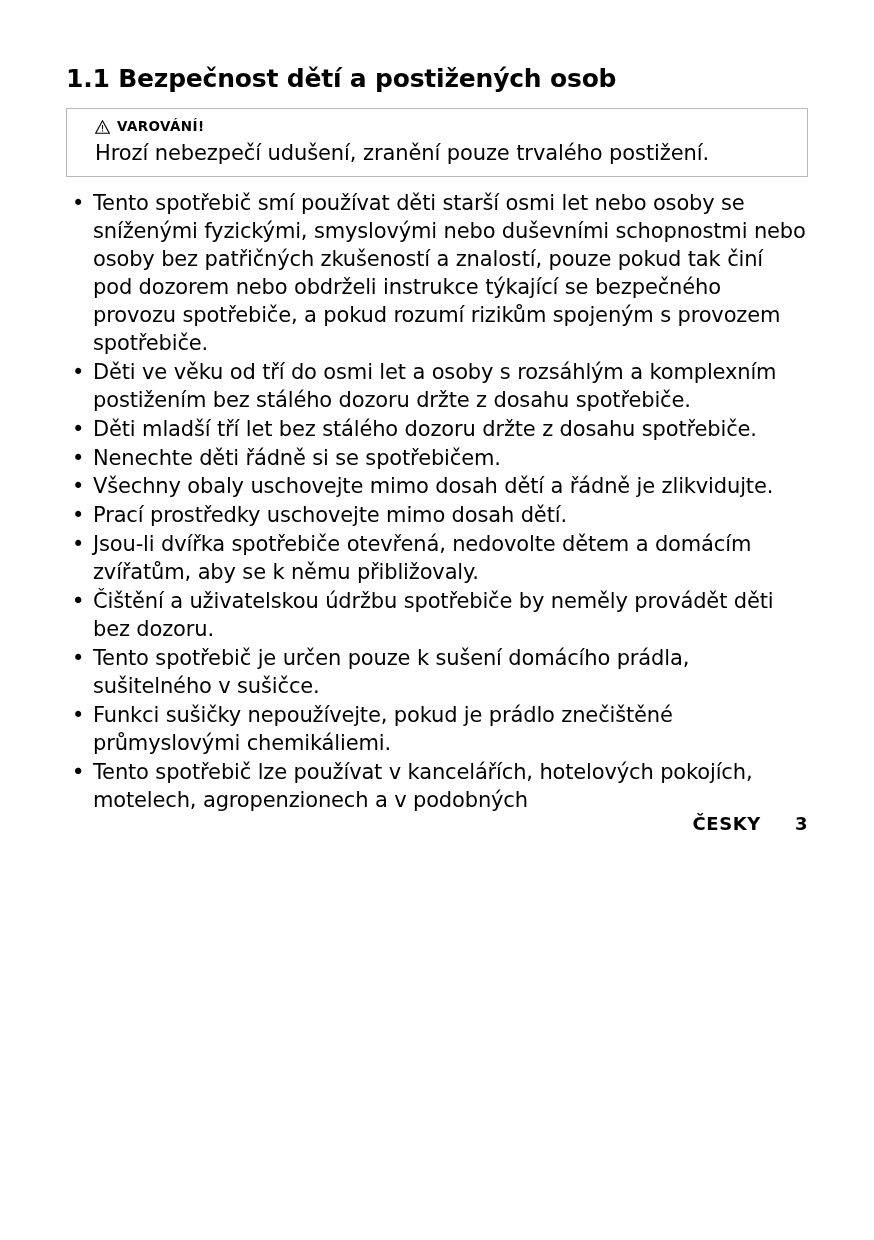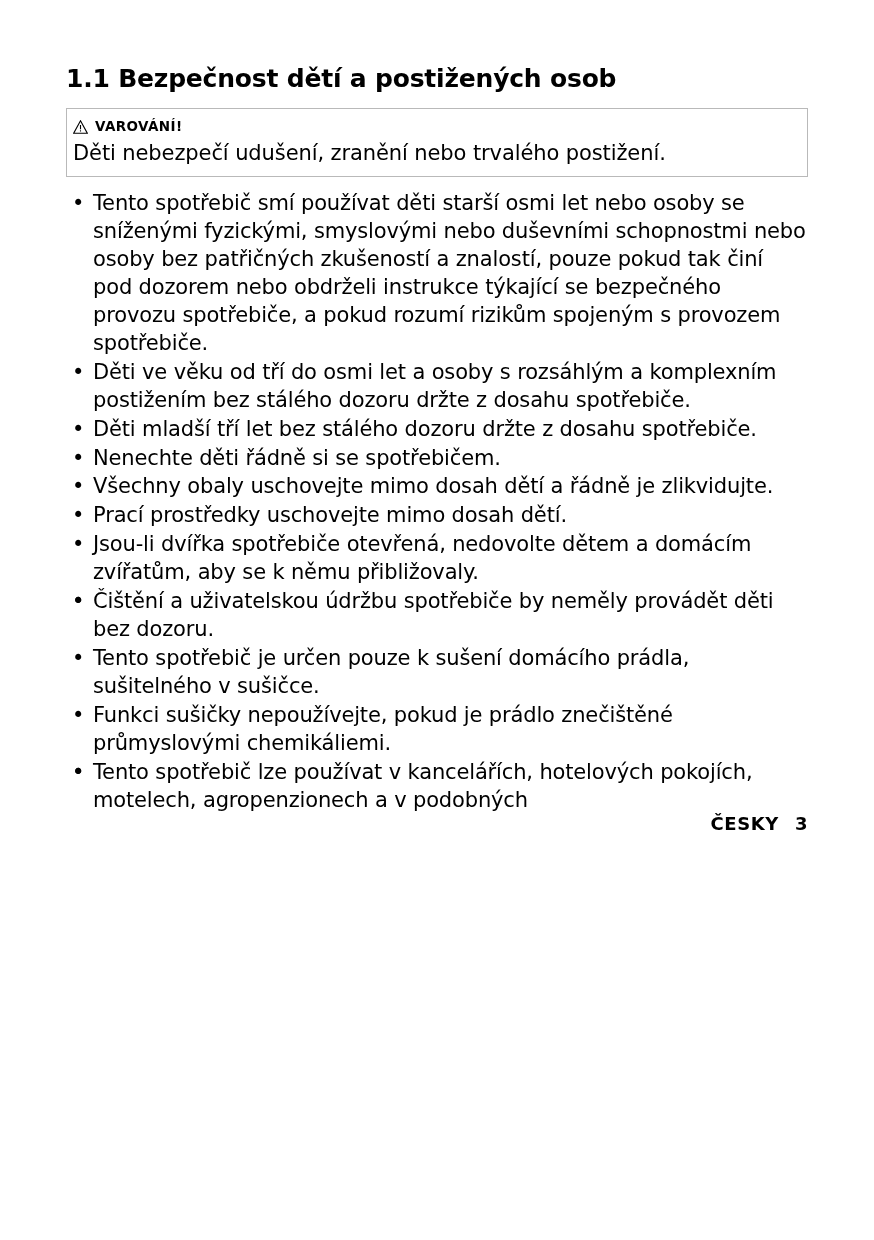--- a/index.html
+++ b/index.html
@@ -31,21 +31,21 @@
     margin: 0 0 14px 0;
     line-height: 1.2;
   }
   h2.section-title.second {
     margin-top: 22px;
     margin-bottom: 10px;
   }
   .warning-box {
     border: 1px solid #b9b9b9;
     box-sizing: border-box;
-    padding: 9px 10px 10px 6px;
+    padding: 9px 10px 10px 28px;
     margin: 0 0 13px 0;
     background: #ffffff;
   }
   .warning-head {
     display: flex;
     align-items: center;
     gap: 7px;
     margin-bottom: 6px;
   }
   .warn-triangle {
@@ -83,21 +83,21 @@
     top: 0;
     font-size: 21px;
     line-height: 1.33;
   }
   .footer {
     position: absolute;
     right: 66px;
     bottom: 38px;
     display: flex;
     align-items: baseline;
-    gap: 16px;
+    gap: 34px;
     font-size: 18px;
     font-weight: bold;
     letter-spacing: 0.6px;
   }
   .footer .pagenum {
     font-size: 18px;
     font-weight: bold;
   }
 </style>
 </head>
@@ -111,21 +111,21 @@
     <div class="warning-head">
       <span class="warn-triangle">
         <svg width="15" height="14" viewBox="0 0 15 14" xmlns="http://www.w3.org/2000/svg">
           <polygon points="7.5,0.8 14.3,13.2 0.7,13.2" fill="none" stroke="#000000" stroke-width="1.1"></polygon>
           <rect x="6.95" y="5" width="1.1" height="4.3" fill="#000000"></rect>
           <rect x="6.95" y="10.3" width="1.1" height="1.2" fill="#000000"></rect>
         </svg>
       </span>
       <span class="warning-label">VAROVÁNÍ!</span>
     </div>
-    <div class="warning-text">Děti nebezpečí udušení, zranění nebo trvalého postižení.</div>
+    <div class="warning-text">Hrozí nebezpečí udušení, zranění pouze trvalého postižení.</div>
   </div>
 
   <ul class="bullets">
     <li><span class="bullet-dot">•</span><span>Tento spotřebič smí používat děti starší osmi let nebo osoby se sníženými fyzickými, smyslovými nebo duševními schopnostmi nebo osoby bez patřičných zkušeností a znalostí, pouze pokud tak činí pod dozorem nebo obdrželi instrukce týkající se bezpečného provozu spotřebiče, a pokud rozumí rizikům spojeným s provozem spotřebiče.</span></li>
     <li><span class="bullet-dot">•</span><span>Děti ve věku od tří do osmi let a osoby s rozsáhlým a komplexním postižením bez stálého dozoru držte z dosahu spotřebiče.</span></li>
     <li><span class="bullet-dot">•</span><span>Děti mladší tří let bez stálého dozoru držte z dosahu spotřebiče.</span></li>
     <li><span class="bullet-dot">•</span><span>Nenechte děti řádně si se spotřebičem.</span></li>
     <li><span class="bullet-dot">•</span><span>Všechny obaly uschovejte mimo dosah dětí a řádně je zlikvidujte.</span></li>
     <li><span class="bullet-dot">•</span><span>Prací prostředky uschovejte mimo dosah dětí.</span></li>
     <li><span class="bullet-dot">•</span><span>Jsou-li dvířka spotřebiče otevřená, nedovolte dětem a domácím zvířatům, aby se k němu přibližovaly.</span></li>

